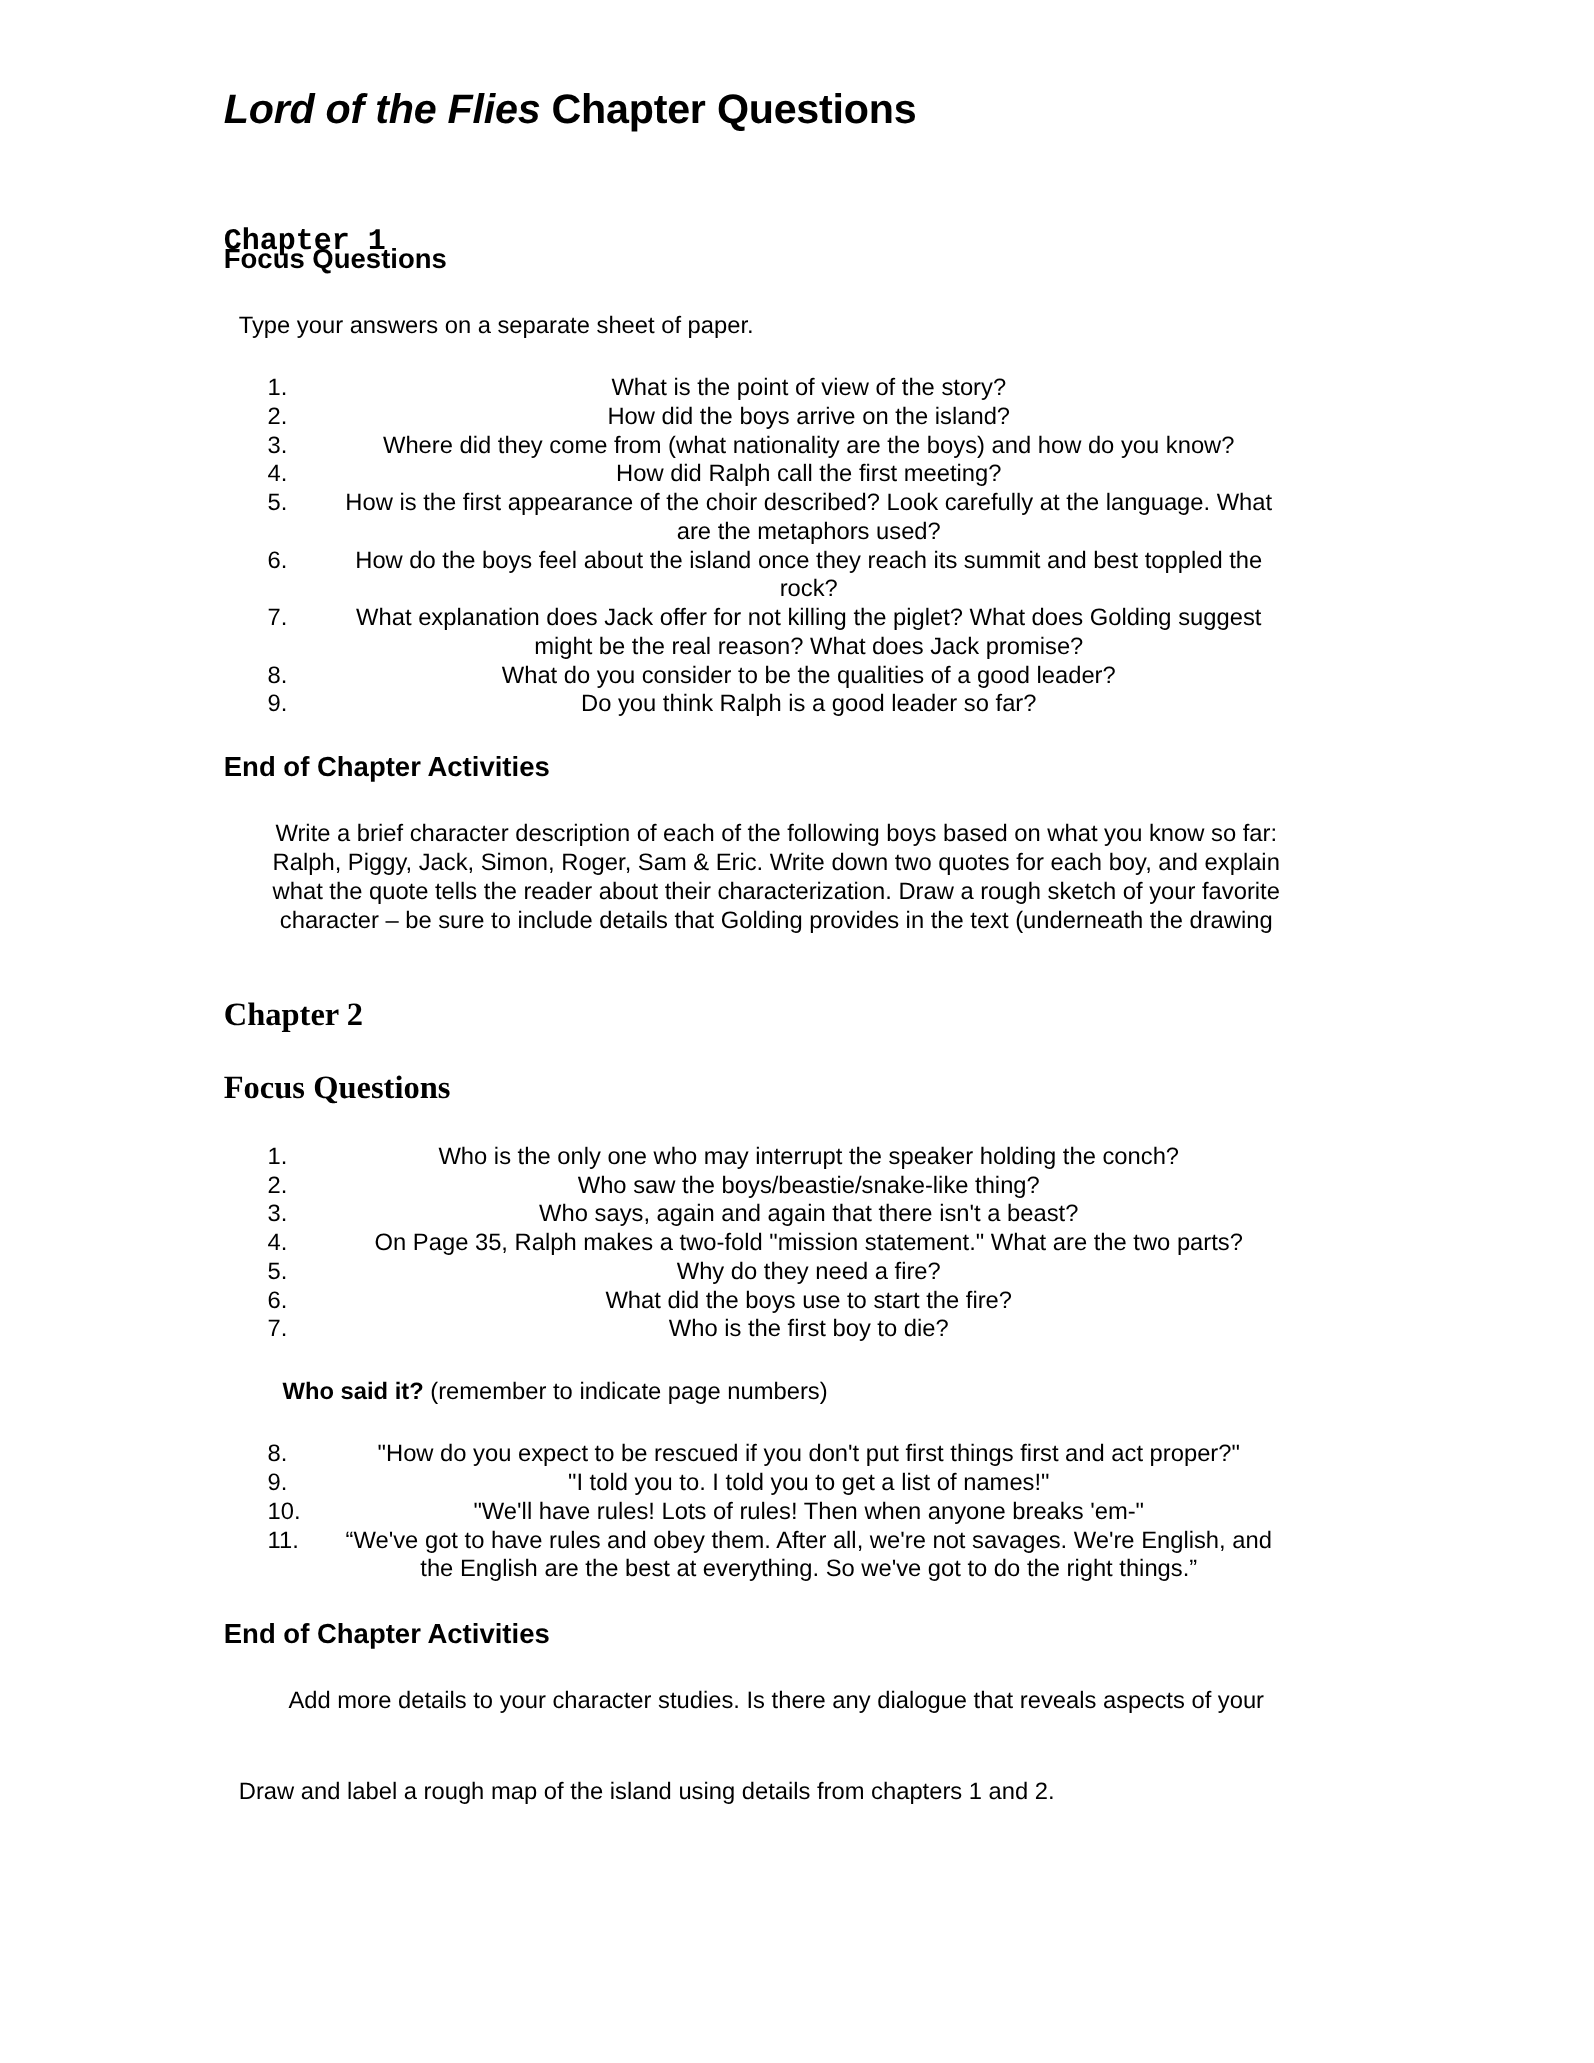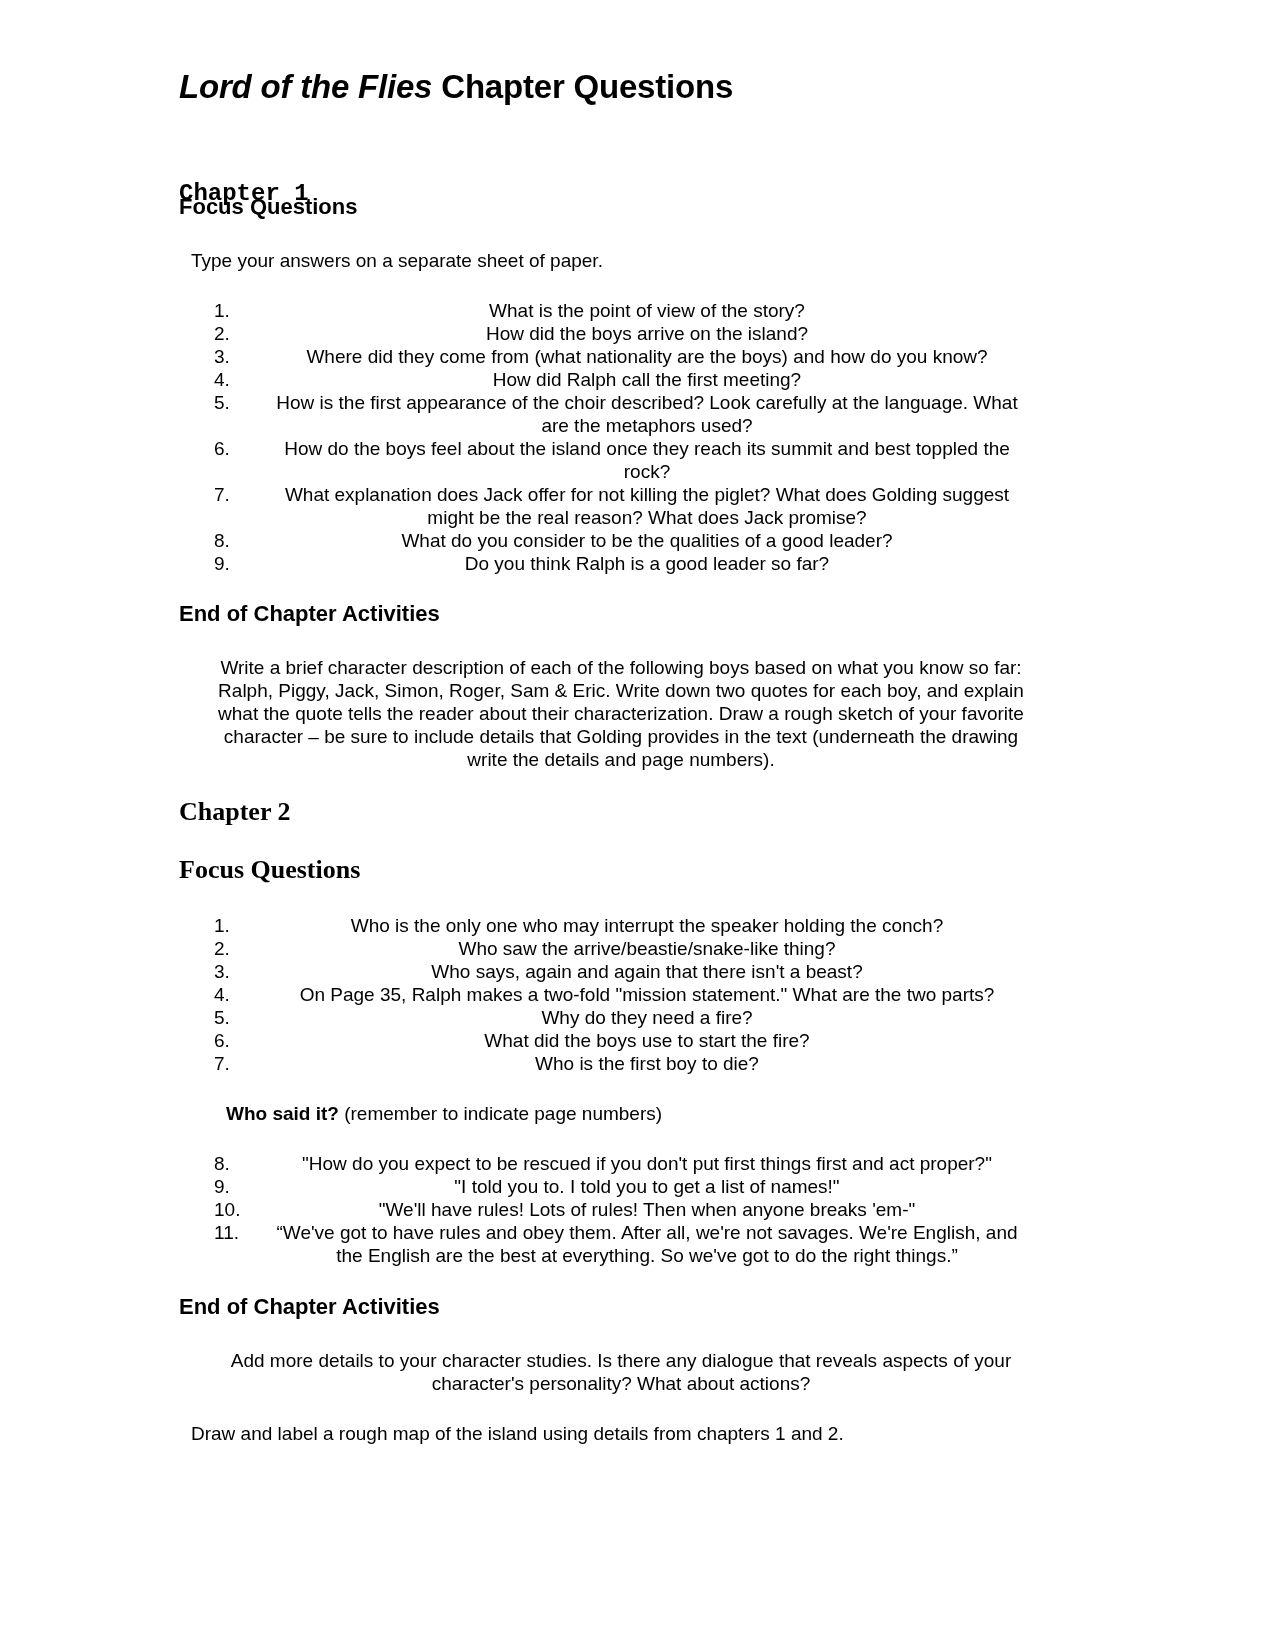--- a/index.html
+++ b/index.html
@@ -134,34 +134,33 @@
     </li>
   </ol>
 
   <div class="abs h3sans" style="left:179px; top:601px;">End of Chapter Activities</div>
 
   <div class="para body" style="top:656px;">
     <span class="line">Write a brief character description of each of the following boys based on what you know so far:</span>
     <span class="line">Ralph, Piggy, Jack, Simon, Roger, Sam &amp; Eric. Write down two quotes for each boy, and explain</span>
     <span class="line">what the quote tells the reader about their characterization. Draw a rough sketch of your favorite</span>
     <span class="line">character – be sure to include details that Golding provides in the text (underneath the drawing</span>
-    <span class="line">write the details and page numbers).</span>
   </div>
 
   <div class="abs h2serif" style="left:179px; top:797px;">Chapter 2</div>
   <div class="abs h2serif" style="left:179px; top:855px;">Focus Questions</div>
 
   <ol class="qlist" style="top:914px;">
     <li>
       <span class="num">1.</span>
       <span class="txt"><span class="line">Who is the only one who may interrupt the speaker holding the conch?</span></span>
     </li>
     <li>
       <span class="num">2.</span>
-      <span class="txt"><span class="line">Who saw the arrive/beastie/snake-like thing?</span></span>
+      <span class="txt"><span class="line">Who saw the boys/beastie/snake-like thing?</span></span>
     </li>
     <li>
       <span class="num">3.</span>
       <span class="txt"><span class="line">Who says, again and again that there isn't a beast?</span></span>
     </li>
     <li>
       <span class="num">4.</span>
       <span class="txt"><span class="line">On Page 35, Ralph makes a two-fold "mission statement." What are the two parts?</span></span>
     </li>
     <li>
@@ -201,18 +200,17 @@
         <span class="line">“We've got to have rules and obey them. After all, we're not savages. We're English, and</span>
         <span class="line">the English are the best at everything. So we've got to do the right things.”</span>
       </span>
     </li>
   </ol>
 
   <div class="abs h3sans" style="left:179px; top:1294px;">End of Chapter Activities</div>
 
   <div class="para body" style="top:1349px;">
     <span class="line">Add more details to your character studies. Is there any dialogue that reveals aspects of your</span>
-    <span class="line">character's personality? What about actions?</span>
   </div>
 
   <div class="abs body" style="left:179px; top:1422px;">Draw and label a rough map of the island using details from chapters 1 and 2.</div>
 
 </div>
 
 </body></html>

